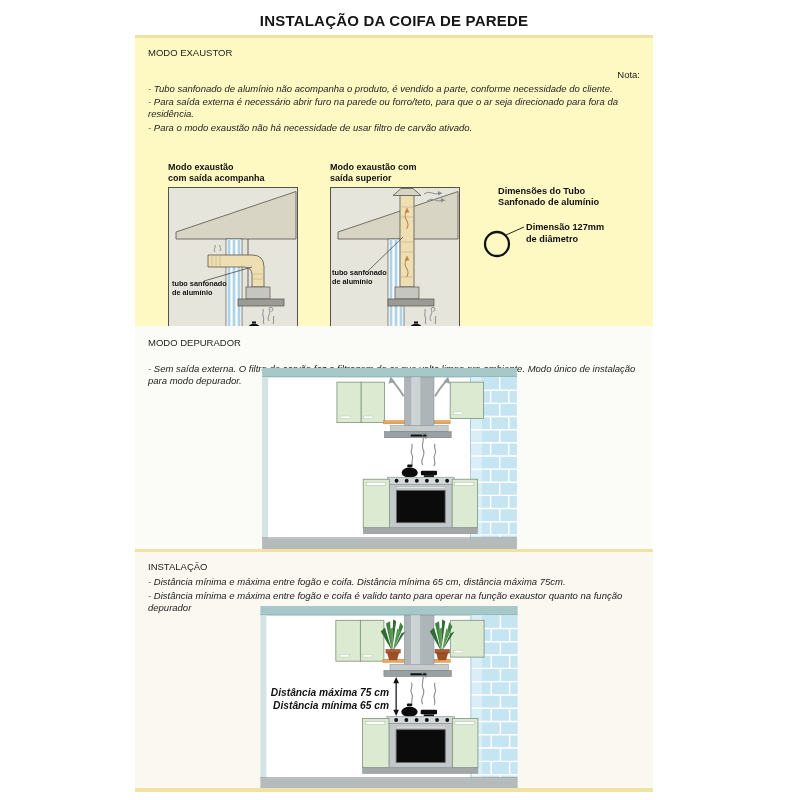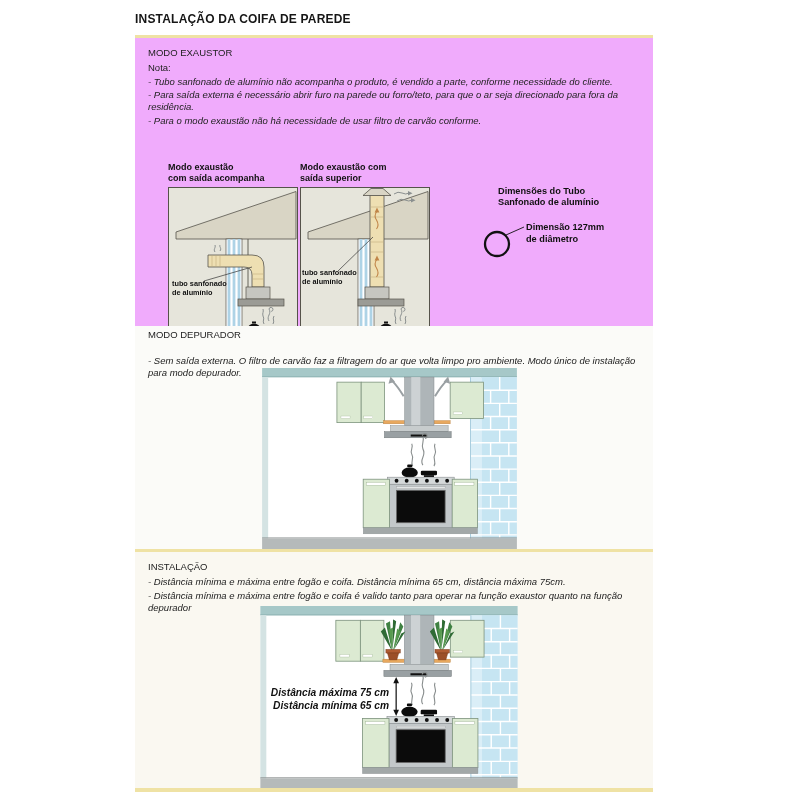--- a/index.html
+++ b/index.html
@@ -1,30 +1,30 @@
 <!DOCTYPE html>
 <html><head>
 <meta charset="utf-8">
 <style>
   html,body { margin:0; padding:0; background:#ffffff; }
   .page { position:relative; width:800px; height:800px; background:#ffffff;
           font-family:"Liberation Sans", sans-serif; color:#222; overflow:hidden; }
-  .doc-title { position:absolute; top:12px; left:135px; width:518px; text-align:left;
-               font-size:12px; font-weight:bold; color:#161616; letter-spacing:.2px; }
+  .doc-title { position:absolute; top:12px; left:135px; width:518px; text-align:center;
+               font-size:15px; font-weight:bold; color:#161616; letter-spacing:.2px; }
   .rule { position:absolute; left:135px; width:518px; height:2.5px; background:#efe2a4; }
   .r1 { top:35px; } .r2 { top:549px; } .r3 { top:788px; height:3.5px; }
   .sec { position:absolute; left:135px; width:518px; font-size:9.5px; line-height:12px; box-sizing:border-box; }
-  .sec-exaustor   { top:38px;  height:288px; background:#f0abfc; }
+  .sec-exaustor   { top:38px;  height:288px; background:#fef9c3; }
   .sec-depurador  { top:326px; height:223px; background:#fbfbf8; }
   .sec-instalacao { top:552px; height:236px; background:#faf8f1; }
   .pad { padding:9px 13px 0 13px; }
-  .nota { margin-top:3px; }
+  .nota { margin-top:10px;text-align:right; }
   .bullet { margin-top:1.5px;font-style:italic; }
   .fig { position:absolute; width:134px; }
-  .fig1 { left:33px; top:76px; } .fig2 { left:165px; top:76px; }
+  .fig1 { left:33px; top:76px; } .fig2 { left:195px; top:76px; }
   .fig-title { font-size:9px; font-weight:bold; line-height:11px; color:#111; margin-bottom:3px;margin-top:48px; }
   svg { display:block; overflow:visible; }
   .dims { position:absolute; left:215px; top:144px; }
   .kitchen1 { position:absolute; left:127px; top:42px; }
   .kitchen2 { position:absolute; left:125px; top:54px; }
   .svg-label { font-size:7.3px; font-weight:bold; fill:#111; }
   .svg-label9 { font-size:9.2px; font-weight:bold; fill:#111; }
   .dist-label { font-size:10px; font-weight:bold; font-style:italic; fill:#111; }
 </style>
 </head>
@@ -124,21 +124,21 @@
 
   <div class="doc-title">INSTALAÇÃO DA COIFA DE PAREDE</div>
   <div class="rule r1"></div>
 
   <section class="sec sec-exaustor">
     <div class="pad">
       <div>MODO EXAUSTOR</div>
       <div class="nota">Nota:</div>
       <div class="bullet">- Tubo sanfonado de alumínio não acompanha o produto, é vendido a parte, conforme necessidade do cliente.</div>
       <div class="bullet">- Para saída externa é necessário abrir furo na parede ou forro/teto, para que o ar seja direcionado para fora da residência.</div>
-      <div class="bullet">- Para o modo exaustão não há necessidade de usar filtro de carvão conforme.</div>
+      <div class="bullet">- Para o modo exaustão não há necessidade de usar filtro de carvão ativado.</div>
     </div>
 
     <figure class="fig fig1" style="margin:0">
       <div class="fig-title">
         <div>Modo exaustão</div>
         <div>com saída acompanha</div>
       </div>
       <svg width="130" height="171" viewBox="0 0 130 171">
         <rect x="0.5" y="0.5" width="129" height="170" fill="#e6e5db" stroke="#55524a" stroke-width="1"></rect>
         <polygon points="8,52 8,45 128,4.5 128,52" fill="#d9d5c5" stroke="#56534b" stroke-width="0.8"></polygon>
@@ -238,21 +238,21 @@
       <text x="148" y="12" class="svg-label9">Dimensões do Tubo</text>
       <text x="148" y="23" class="svg-label9">Sanfonado de alumínio</text>
       <circle cx="147" cy="62" r="12" fill="none" stroke="#111111" stroke-width="2.3"></circle>
       <line x1="156" y1="53" x2="174" y2="45" stroke="#111111" stroke-width="0.9"></line>
       <text x="176" y="48" class="svg-label9">Dimensão 127mm</text>
       <text x="176" y="60" class="svg-label9">de diâmetro</text>
     </svg>
   </section>
 
   <section class="sec sec-depurador">
-    <div class="pad" style="padding-top:3px">
+    <div class="pad" style="padding-top:11px">
       <div>MODO DEPURADOR</div>
       <div class="bullet" style="margin-top:14px">- Sem saída externa. O filtro de carvão faz a filtragem do ar que volta limpo pro ambiente. Modo único de instalação para modo depurador.</div>
     </div>
     <svg class="kitchen1" width="255" height="182" viewBox="0 0 252 180">
       <use href="#kitchen-base"></use>
       <g>
         <path d="M140,28 Q134,18 128,12" stroke="#9aa0a3" stroke-width="2" fill="none"></path>
         <polygon points="125,15.5 131.5,13.5 127,8.5" fill="#9aa0a3"></polygon>
         <path d="M171,28 Q177,18 183,12" stroke="#9aa0a3" stroke-width="2" fill="none"></path>
         <polygon points="186,15.5 179.5,13.5 184,8.5" fill="#9aa0a3"></polygon>

